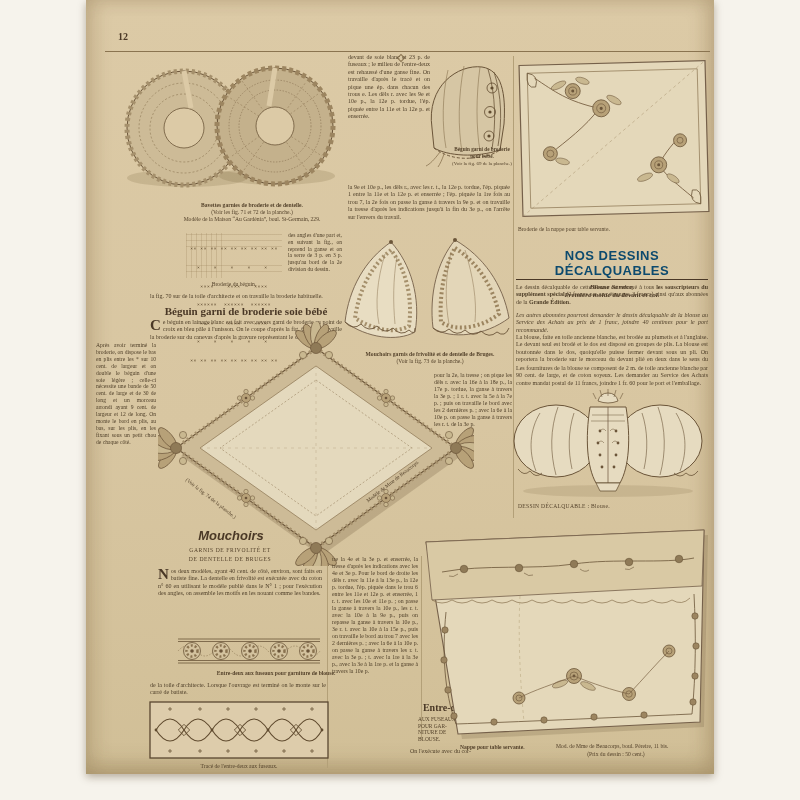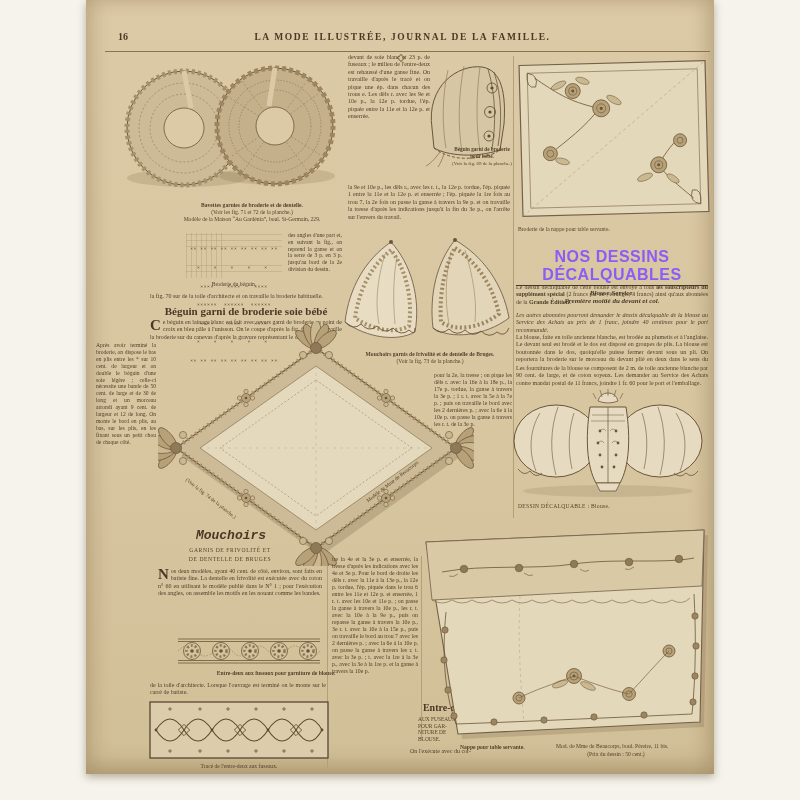--- a/index.html
+++ b/index.html
@@ -22,22 +22,21 @@
   .orn{position:absolute;width:4px;height:4px;border:1px solid #8a7450;transform:rotate(45deg);}
   .diag{font-size:5.2px;color:#55432c;white-space:nowrap;}
   svg{display:block;}
 </style>
 </head>
 <body>
 
 <div class="page">
   <div class="paper"></div>
 
-  <div class="abs b" style="left:118px;top:31px;width:30px;font-size:10px;">16</div>
-  <div class="abs" style="left:245px;top:32px;width:315px;text-align:center;font-size:9.5px;letter-spacing:1.6px;font-weight:600;">LA MODE ILLUSTRÉE, JOURNAL DE LA FAMILLE.</div>
+  <div class="abs b" style="left:118px;top:31px;width:30px;font-size:10px;">12</div>
   <div class="hrule" style="left:105px;top:51px;width:605px;height:1px;"></div>
   <div class="orn" style="left:398px;top:55px;"></div>
 
   <div class="vrule" style="left:513px;top:56px;height:462px;"></div>
   <div class="vrule" style="left:327px;top:556px;height:212px;"></div>
   <div class="vrule" style="left:421px;top:556px;height:184px;"></div>
 
   <div class="abs" style="left:112px;top:56px;">
     <svg width="240" height="142" viewBox="0 0 240 142">
       <ellipse cx="75" cy="122" rx="60" ry="9" fill="rgba(90,65,30,.15)"></ellipse>
@@ -136,21 +135,21 @@
           <circle cx="164" cy="86" r="3" fill="none" stroke="#6b5539" stroke-width=".6"></circle>
         <ellipse cx="128" cy="122" rx="8" ry="3.2" fill="#c9b890" stroke="#6b5539" stroke-width=".5" transform="rotate(-20 128 122)"></ellipse>
         <ellipse cx="156" cy="124" rx="7" ry="3" fill="#c9b890" stroke="#6b5539" stroke-width=".5" transform="rotate(35 156 124)"></ellipse>
         <path d="M5,158 L191,7" stroke="#a5906c" stroke-width=".5" stroke-dasharray="3 3"></path>
       </g>
     </svg>
   </div>
   <div class="abs capl" style="left:518px;top:226px;width:190px;">Broderie de la nappe pour table servante.</div>
 
   <div class="abs" style="left:516px;top:248px;width:192px;">
-    <div style="font-family:'Liberation Sans',sans-serif;font-weight:bold;font-size:16px;letter-spacing:.5px;text-align:center;border-bottom:1.5px solid #4a3826;padding-bottom:1px;color:#8b5cf6;">NOS DESSINS DÉCALQUABLES</div>
+    <div style="font-family:'Liberation Sans',sans-serif;font-weight:bold;font-size:13px;letter-spacing:.5px;text-align:center;border-bottom:1.5px solid #4a3826;padding-bottom:1px;color:#0c4a6e;">NOS DESSINS DÉCALQUABLES</div>
     <div class="b i" style="font-size:7px;text-align:center;margin-top:3px;">Blouse Service.</div>
     <div class="b i" style="font-size:7px;text-align:center;">Première moitié du devant et col.</div>
   </div>
   <div class="abs t" style="left:516px;top:284px;width:192px;height:26px;">
     <span>Le dessin décalquable de cette blouse est envoyé à tous </span><span class="b">les souscripteurs du supplément spécial</span><span> (2 francs par an ; étranger, 3 francs) ainsi qu'aux abonnées de la </span><span class="b">Grande Édition.</span>
   </div>
   <div class="abs t i" style="left:516px;top:312px;width:192px;height:20px;">Les autres abonnées pourront demander le dessin décalquable de la blouse au Service des Achats au prix de 1 franc, joindre 40 centimes pour le port recommandé.</div>
   <div class="abs t" style="left:516px;top:334px;width:192px;height:30px;">La blouse, faite en toile ancienne blanche, est brodée au plumetis et à l'anglaise. Le devant seul est brodé et le dos est disposé en groupes de plis. La blouse est boutonnée dans le dos, quoiqu'elle puisse fermer devant sous un pli. On reportera la broderie sur le morceau du devant plié en deux dans le sens du droit fil, en la décalquant à 2 cent. du pli.</div>
   <div class="abs t" style="left:516px;top:365px;width:192px;height:23px;">Les fournitures de la blouse se composent de 2 m. de toile ancienne blanche par 90 cent. de large, et de coton soyeux. Les demander au Service des Achats contre mandat postal de 11 francs, joindre 1 fr. 60 pour le port et l'emballage.</div>
 
@@ -242,21 +241,21 @@
       <use href="#cm" transform="translate(18,126) rotate(270)"></use>
       <use href="#mf" transform="translate(228,76)"></use>
       <use href="#mf" transform="translate(228,176)"></use>
       <use href="#mf" transform="translate(88,176)"></use>
       <use href="#mf" transform="translate(88,76)"></use>
     </svg>
   </div>
   <div class="abs diag" style="left:180px;top:495px;transform:rotate(38deg);">(Voir la fig. 74 de la planche.)</div>
   <div class="abs diag" style="left:360px;top:478px;transform:rotate(-38deg);">Modèle de Mme de Beaucorps.</div>
 
-  <div class="abs i b" style="left:166px;top:528px;width:130px;font-size:13px;text-align:center;font-family:Liberation Mono, monospace;">Mouchoirs</div>
+  <div class="abs i b" style="left:166px;top:528px;width:130px;font-size:13px;text-align:center;font-family:Liberation Sans, sans-serif;">Mouchoirs</div>
   <div class="abs cap" style="left:160px;top:547px;width:140px;letter-spacing:.6px;">GARNIS DE FRIVOLITÉ ET</div>
   <div class="abs cap" style="left:160px;top:556px;width:140px;letter-spacing:.6px;">DE DENTELLE DE BRUGES</div>
   <div class="abs t" style="left:158px;top:568px;width:164px;height:66px;">
     <span class="dc">N</span><span>os deux modèles, ayant 40 cent. de côté, environ, sont faits en batiste fine. La dentelle en frivolité est exécutée avec du coton n° 60 en utilisant le modèle publié dans le N° 1 ; pour l'exécution des angles, on assemble les motifs en les nouant comme les bandes.</span>
   </div>
 
   <div class="abs" style="left:176px;top:637px;">
     <svg width="146" height="28" viewBox="0 0 146 28">
       <path d="M2,2 L144,2 M2,4.5 L144,4.5 M2,23.5 L144,23.5 M2,26 L144,26" stroke="#6b5539" stroke-width=".8"></path>
       <path d="M2,14 q9,-10 18,0 q9,10 18,0 q9,-10 18,0 q9,10 18,0 q9,-10 18,0 q9,10 18,0 q9,-10 18,0 q9,10 16,0" fill="none" stroke="#8a7350" stroke-width=".6" stroke-dasharray="1.5 1.5"></path>

